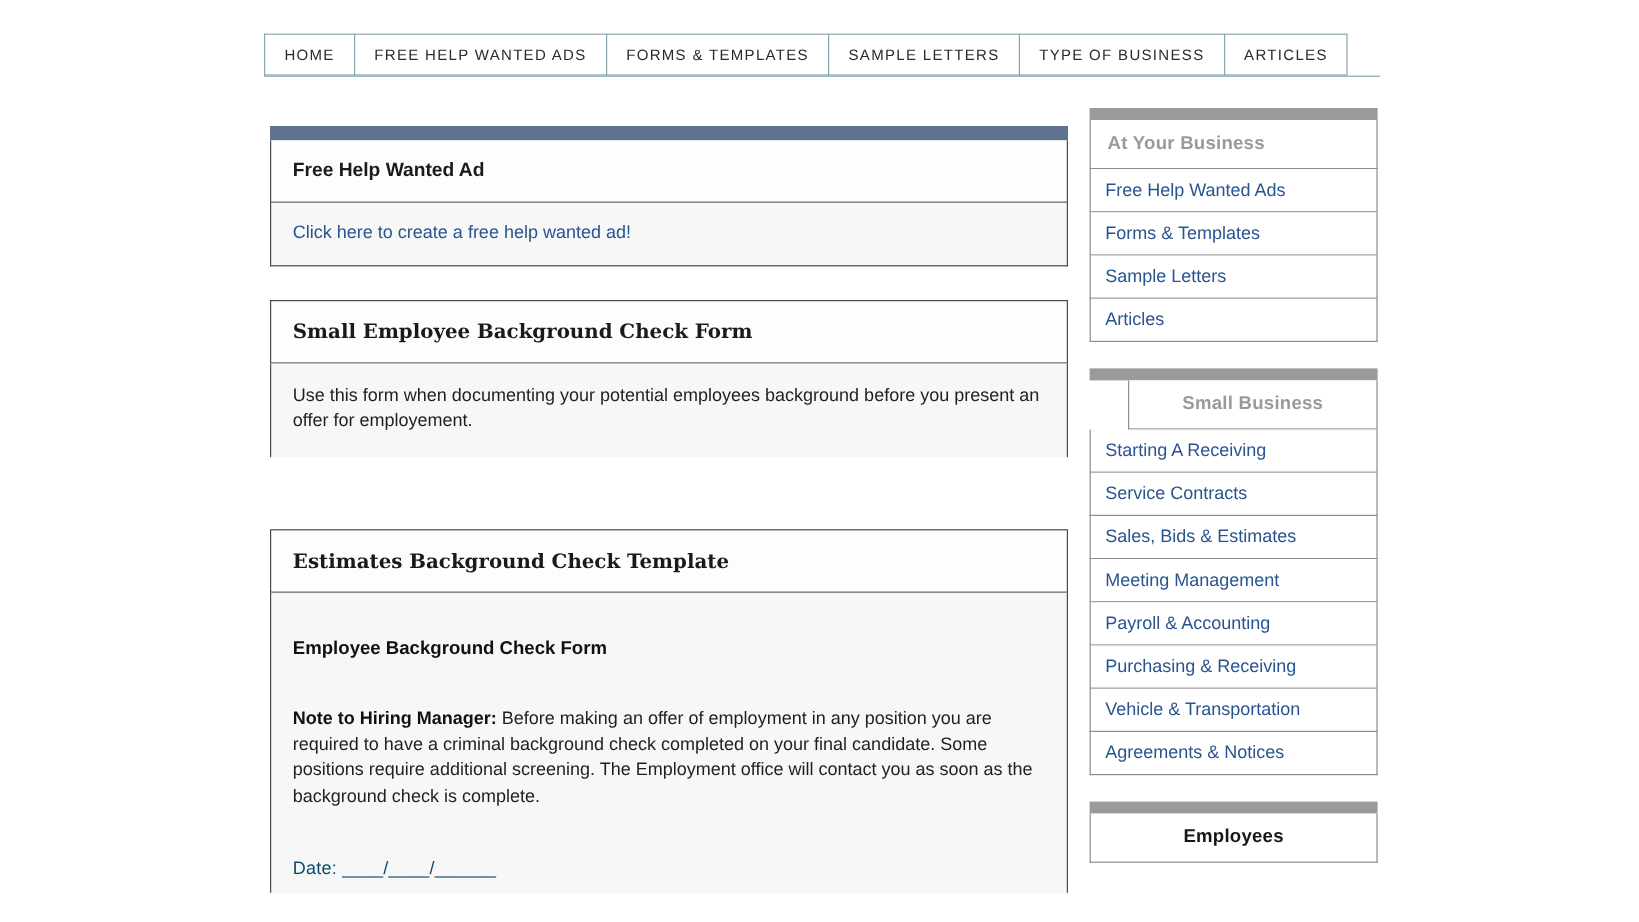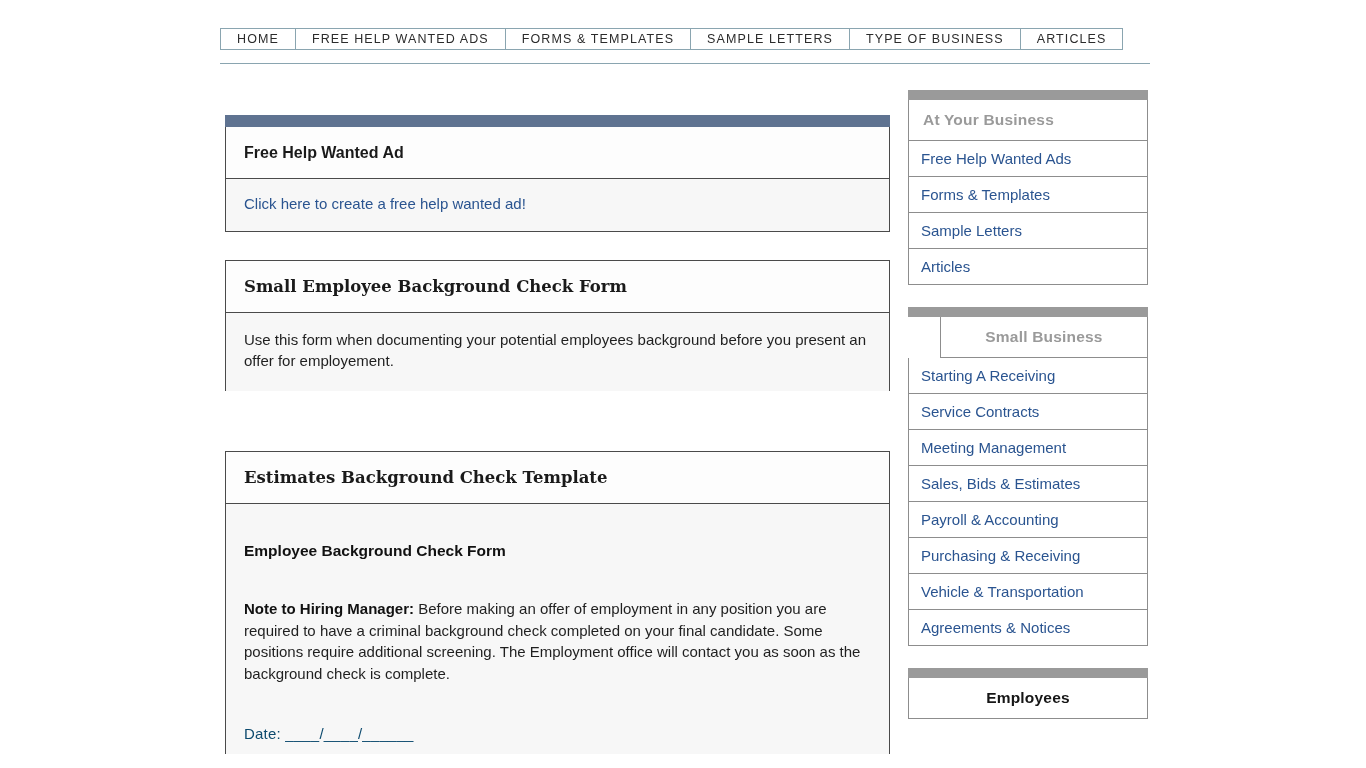--- a/index.html
+++ b/index.html
@@ -27,38 +27,38 @@
   .nav-tabs {
     display: flex;
     align-items: stretch;
     height: 35px;
   }
   .nav-tab {
     display: flex;
     align-items: center;
     justify-content: center;
     padding: 0 16px;
-    height: 22px;
+    height: 35px;
     border: 1px solid #8aa5b0;
     border-right: none;
     background: #ffffff;
     color: #2b2b2b;
     font-size: 12.5px;
     letter-spacing: 1.1px;
     text-transform: uppercase;
     white-space: nowrap;
     cursor: pointer;
     font-family: "Liberation Sans", sans-serif;
   }
   .nav-tab:last-child { border-right: 1px solid #8aa5b0; }
 
   
   .main-col {
     position: absolute;
-    left: 225px; top: 115px;
+    left: 225px; top: 105px;
     width: 665px;
   }
 
   .panel { margin-bottom: 0; }
 
   .panel-topbar {
     height: 12px;
     background: #5f7391;
     border: 1px solid #5f7391;
     border-bottom: none;
@@ -235,22 +235,22 @@
     <div class="side-item">Forms &amp; Templates</div>
     <div class="side-item">Sample Letters</div>
     <div class="side-item">Articles</div>
   </div>
 
   <div class="side-block">
     <div class="side-topbar"></div>
     <div class="side-head center">Small Business</div>
     <div class="side-item">Starting A Receiving</div>
     <div class="side-item">Service Contracts</div>
+    <div class="side-item">Sales, Bids &amp; Estimates</div>
     <div class="side-item">Meeting Management</div>
-    <div class="side-item">Sales, Bids &amp; Estimates</div>
     <div class="side-item">Payroll &amp; Accounting</div>
     <div class="side-item">Purchasing &amp; Receiving</div>
     <div class="side-item">Vehicle &amp; Transportation</div>
     <div class="side-item">Agreements &amp; Notices</div>
   </div>
 
   <div class="side-block">
     <div class="side-topbar"></div>
     <div class="side-head dark">Employees</div>
   </div>

